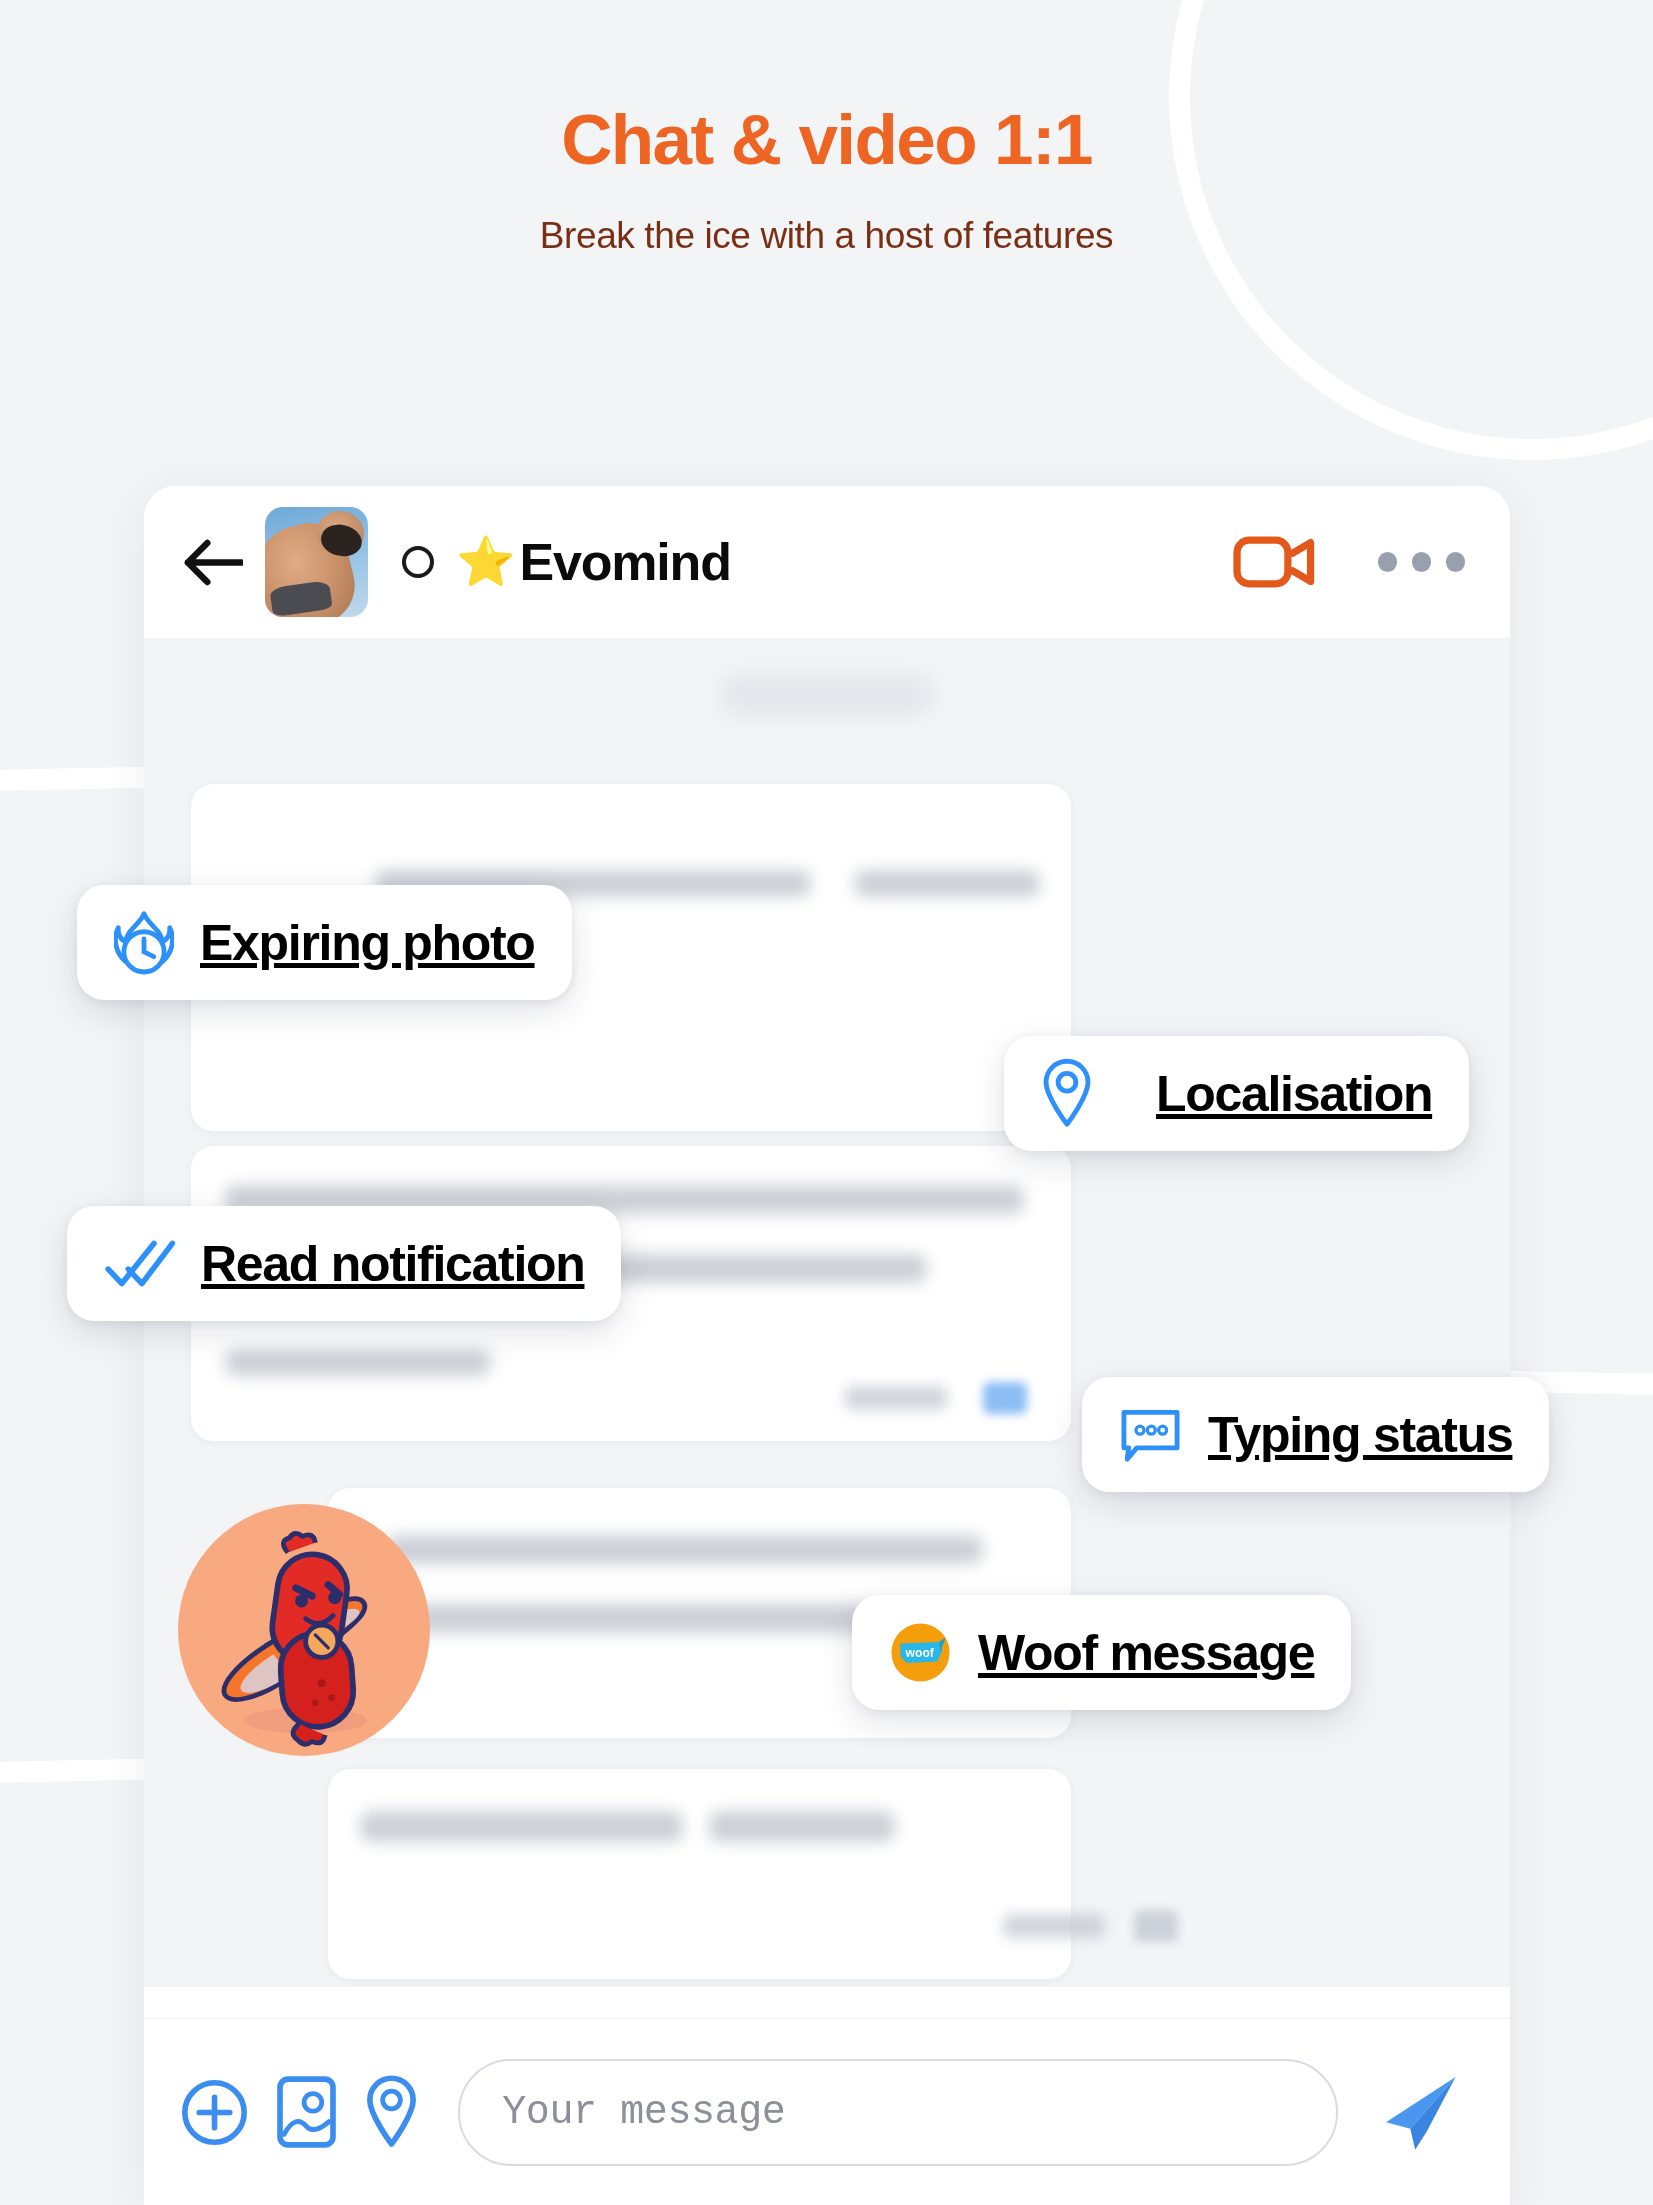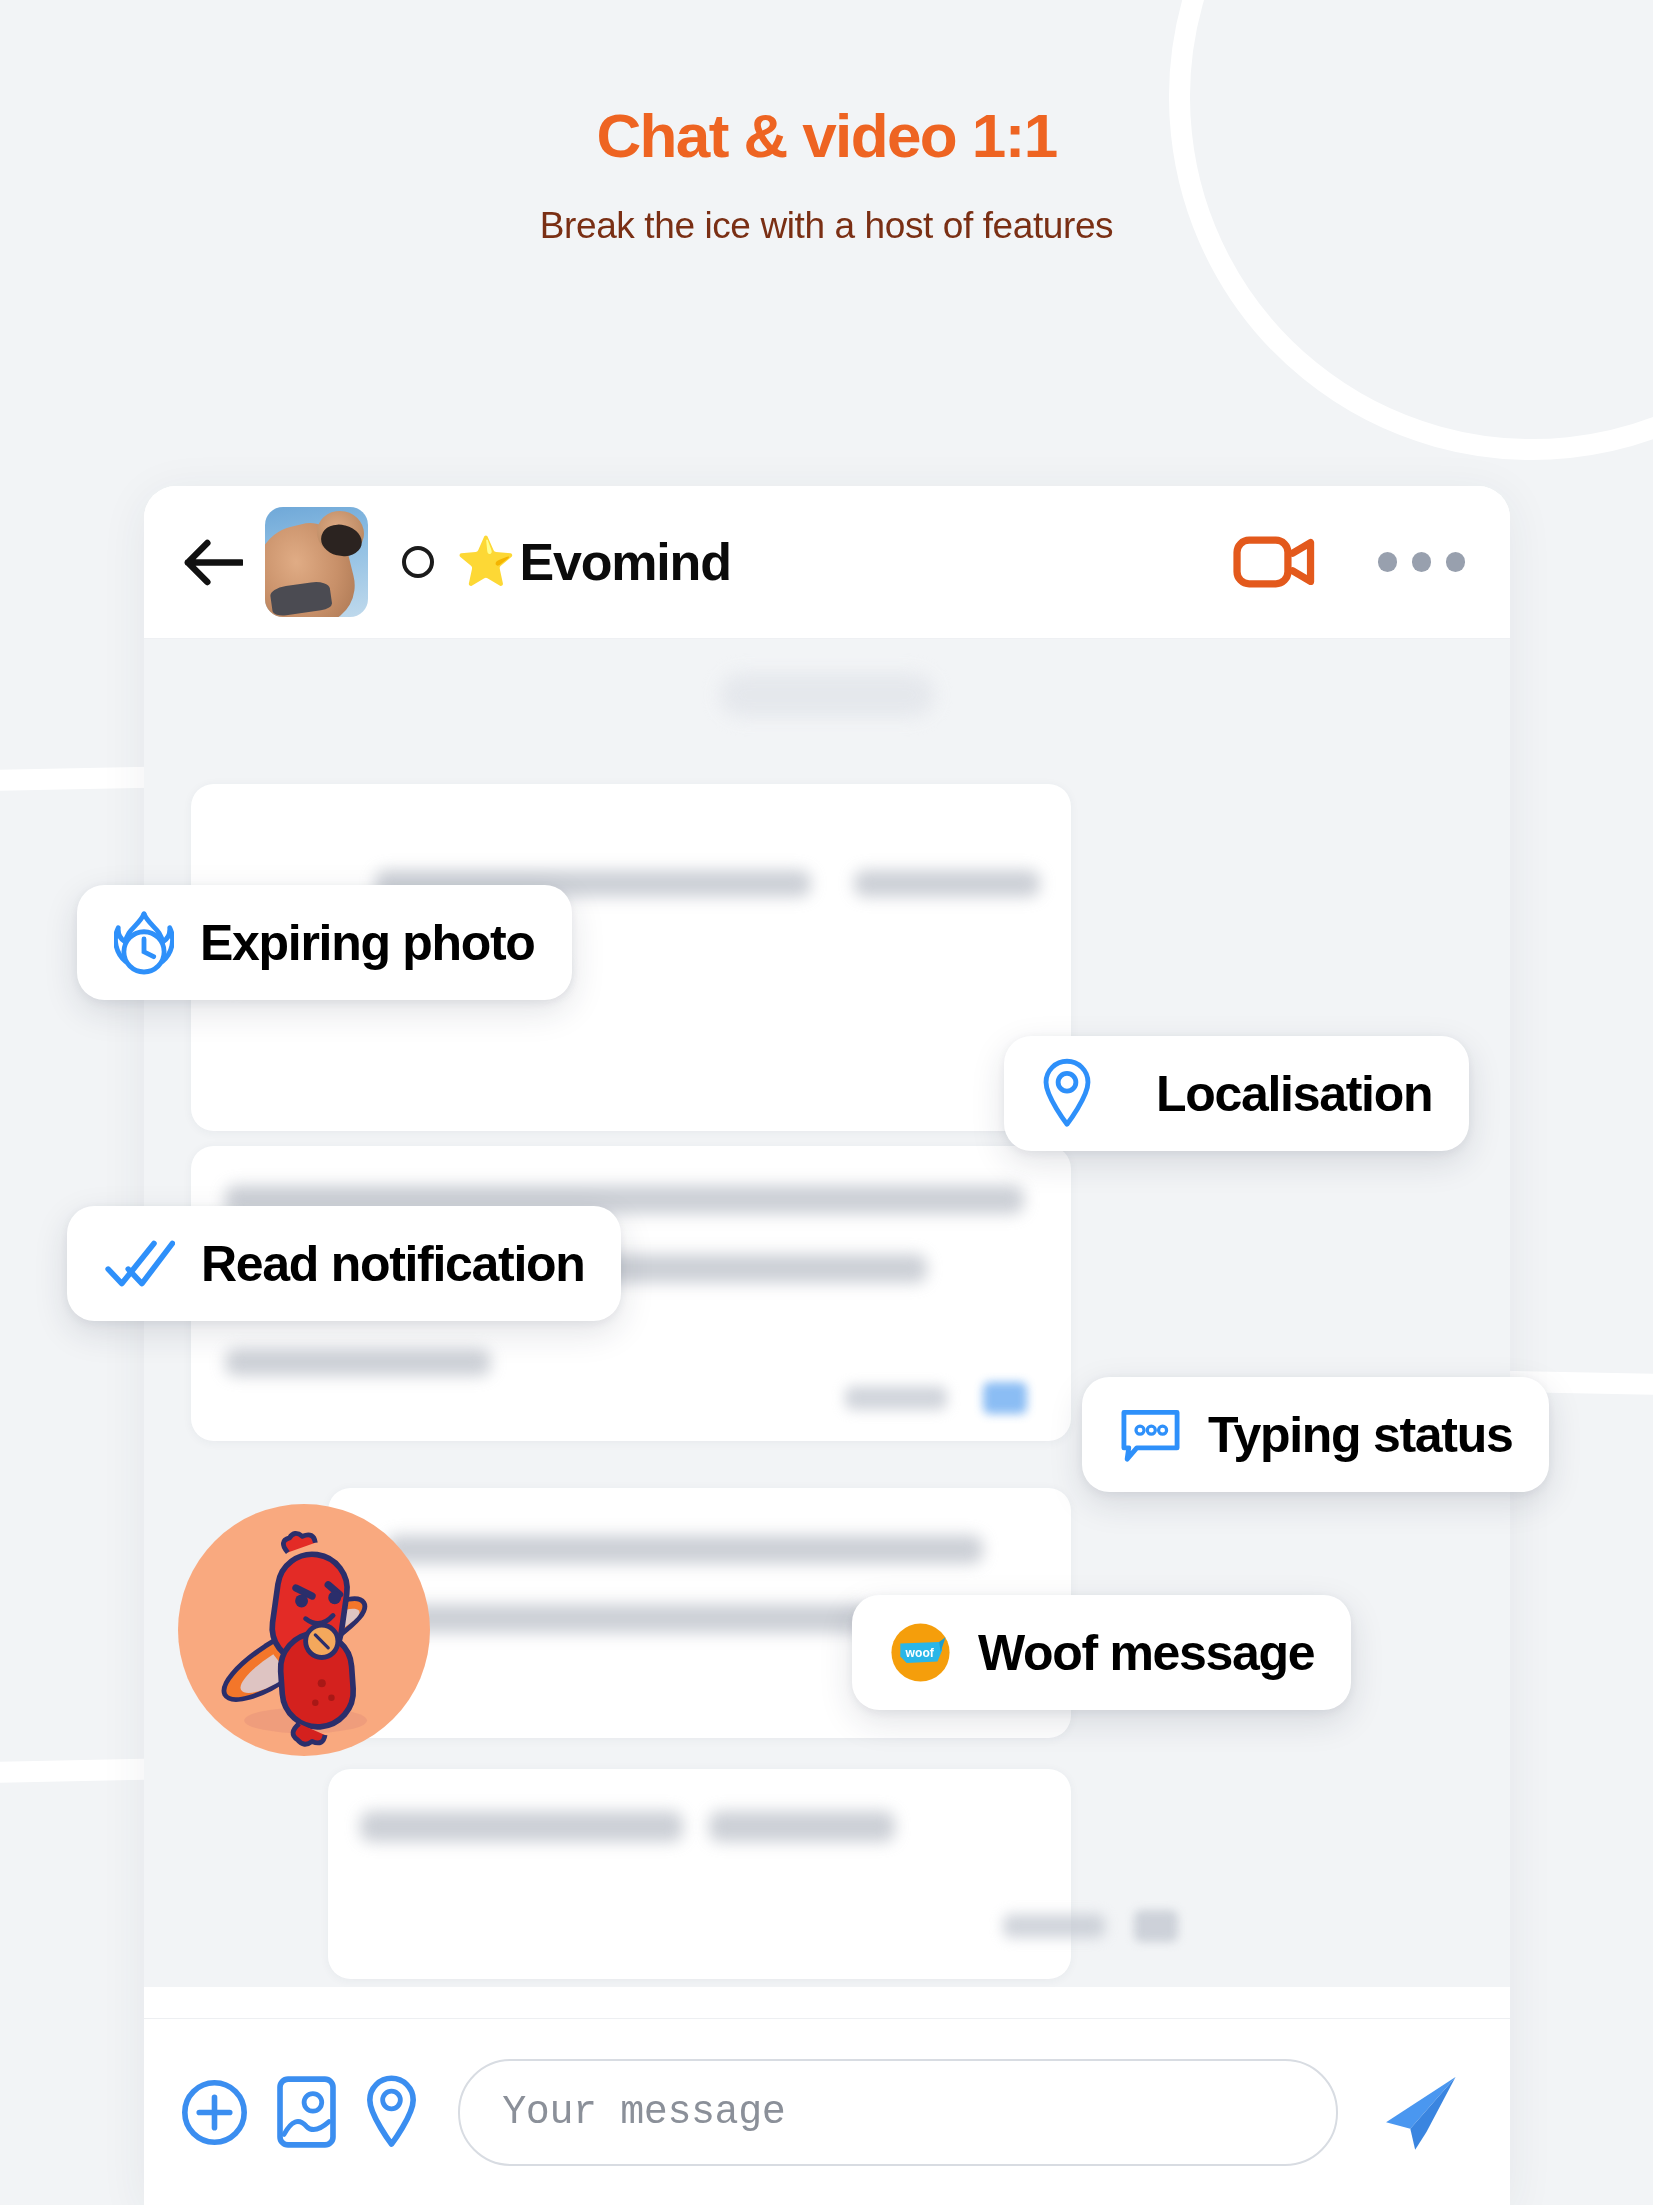--- a/index.html
+++ b/index.html
@@ -21,21 +21,21 @@
     border:21px solid #FFFFFF;
     transform:rotate(-6deg);
   }
   .deco-bar-l1 { left:-32px; top:768px;  width:242px; height:21px; border-radius:10.5px; transform:rotate(-1.2deg); }
   .deco-bar-l2 { left:-32px; top:1760px; width:234px; height:21px; border-radius:10.5px; transform:rotate(-1.2deg); }
   .deco-bar-r1 { right:-32px; top:1372px; width:242px; height:21px; border-radius:10.5px; transform:rotate(1.2deg); }
 
   
   .head-wrap { position:absolute; top:103px; left:0; width:1653px; text-align:center; }
   .h-title {
-    font-size:62px; font-weight:bold; letter-spacing:-1.6px;
+    font-size:71px; font-weight:bold; letter-spacing:-1.6px;
     color:#EE6422; line-height:1.05;
   }
   .h-sub {
     margin-top:37px;
     font-size:37px; font-weight:normal;
     color:#7A2F14; letter-spacing:-0.4px;
   }
 
   
   .card {
@@ -139,21 +139,21 @@
 
   
   .pill {
     position:absolute; display:flex; align-items:center;
     background:#FFFFFF; border-radius:27.4px;
     padding:0 37px; height:115px;
     box-shadow:0 11.3px 34px rgba(30,40,60,0.13), 0 2.4px 8px rgba(30,40,60,0.06);
     white-space:nowrap;
   }
   .pill .p-ico { flex:0 0 auto; display:flex; align-items:center; justify-content:center; margin-right:26px; }
-  .pill .p-txt { font-size:50px; font-weight:bold; color:#000000; letter-spacing:-1.3px; }
+  .pill .p-txt { font-size:50px; font-weight:bold; color:#000000; letter-spacing:-1.3px;text-decoration:underline; }
 
   #pill-expiring { left:77px;  top:885px; }
   #pill-local    { left:1004px; top:1036px;gap:37px; }
   #pill-read     { left:67px;  top:1206px; }
   #pill-typing   { left:1082px; top:1377px; }
   #pill-woof     { left:852px; top:1595px; }
 
   
   .input-bar {
     position:absolute; left:0; bottom:0;

